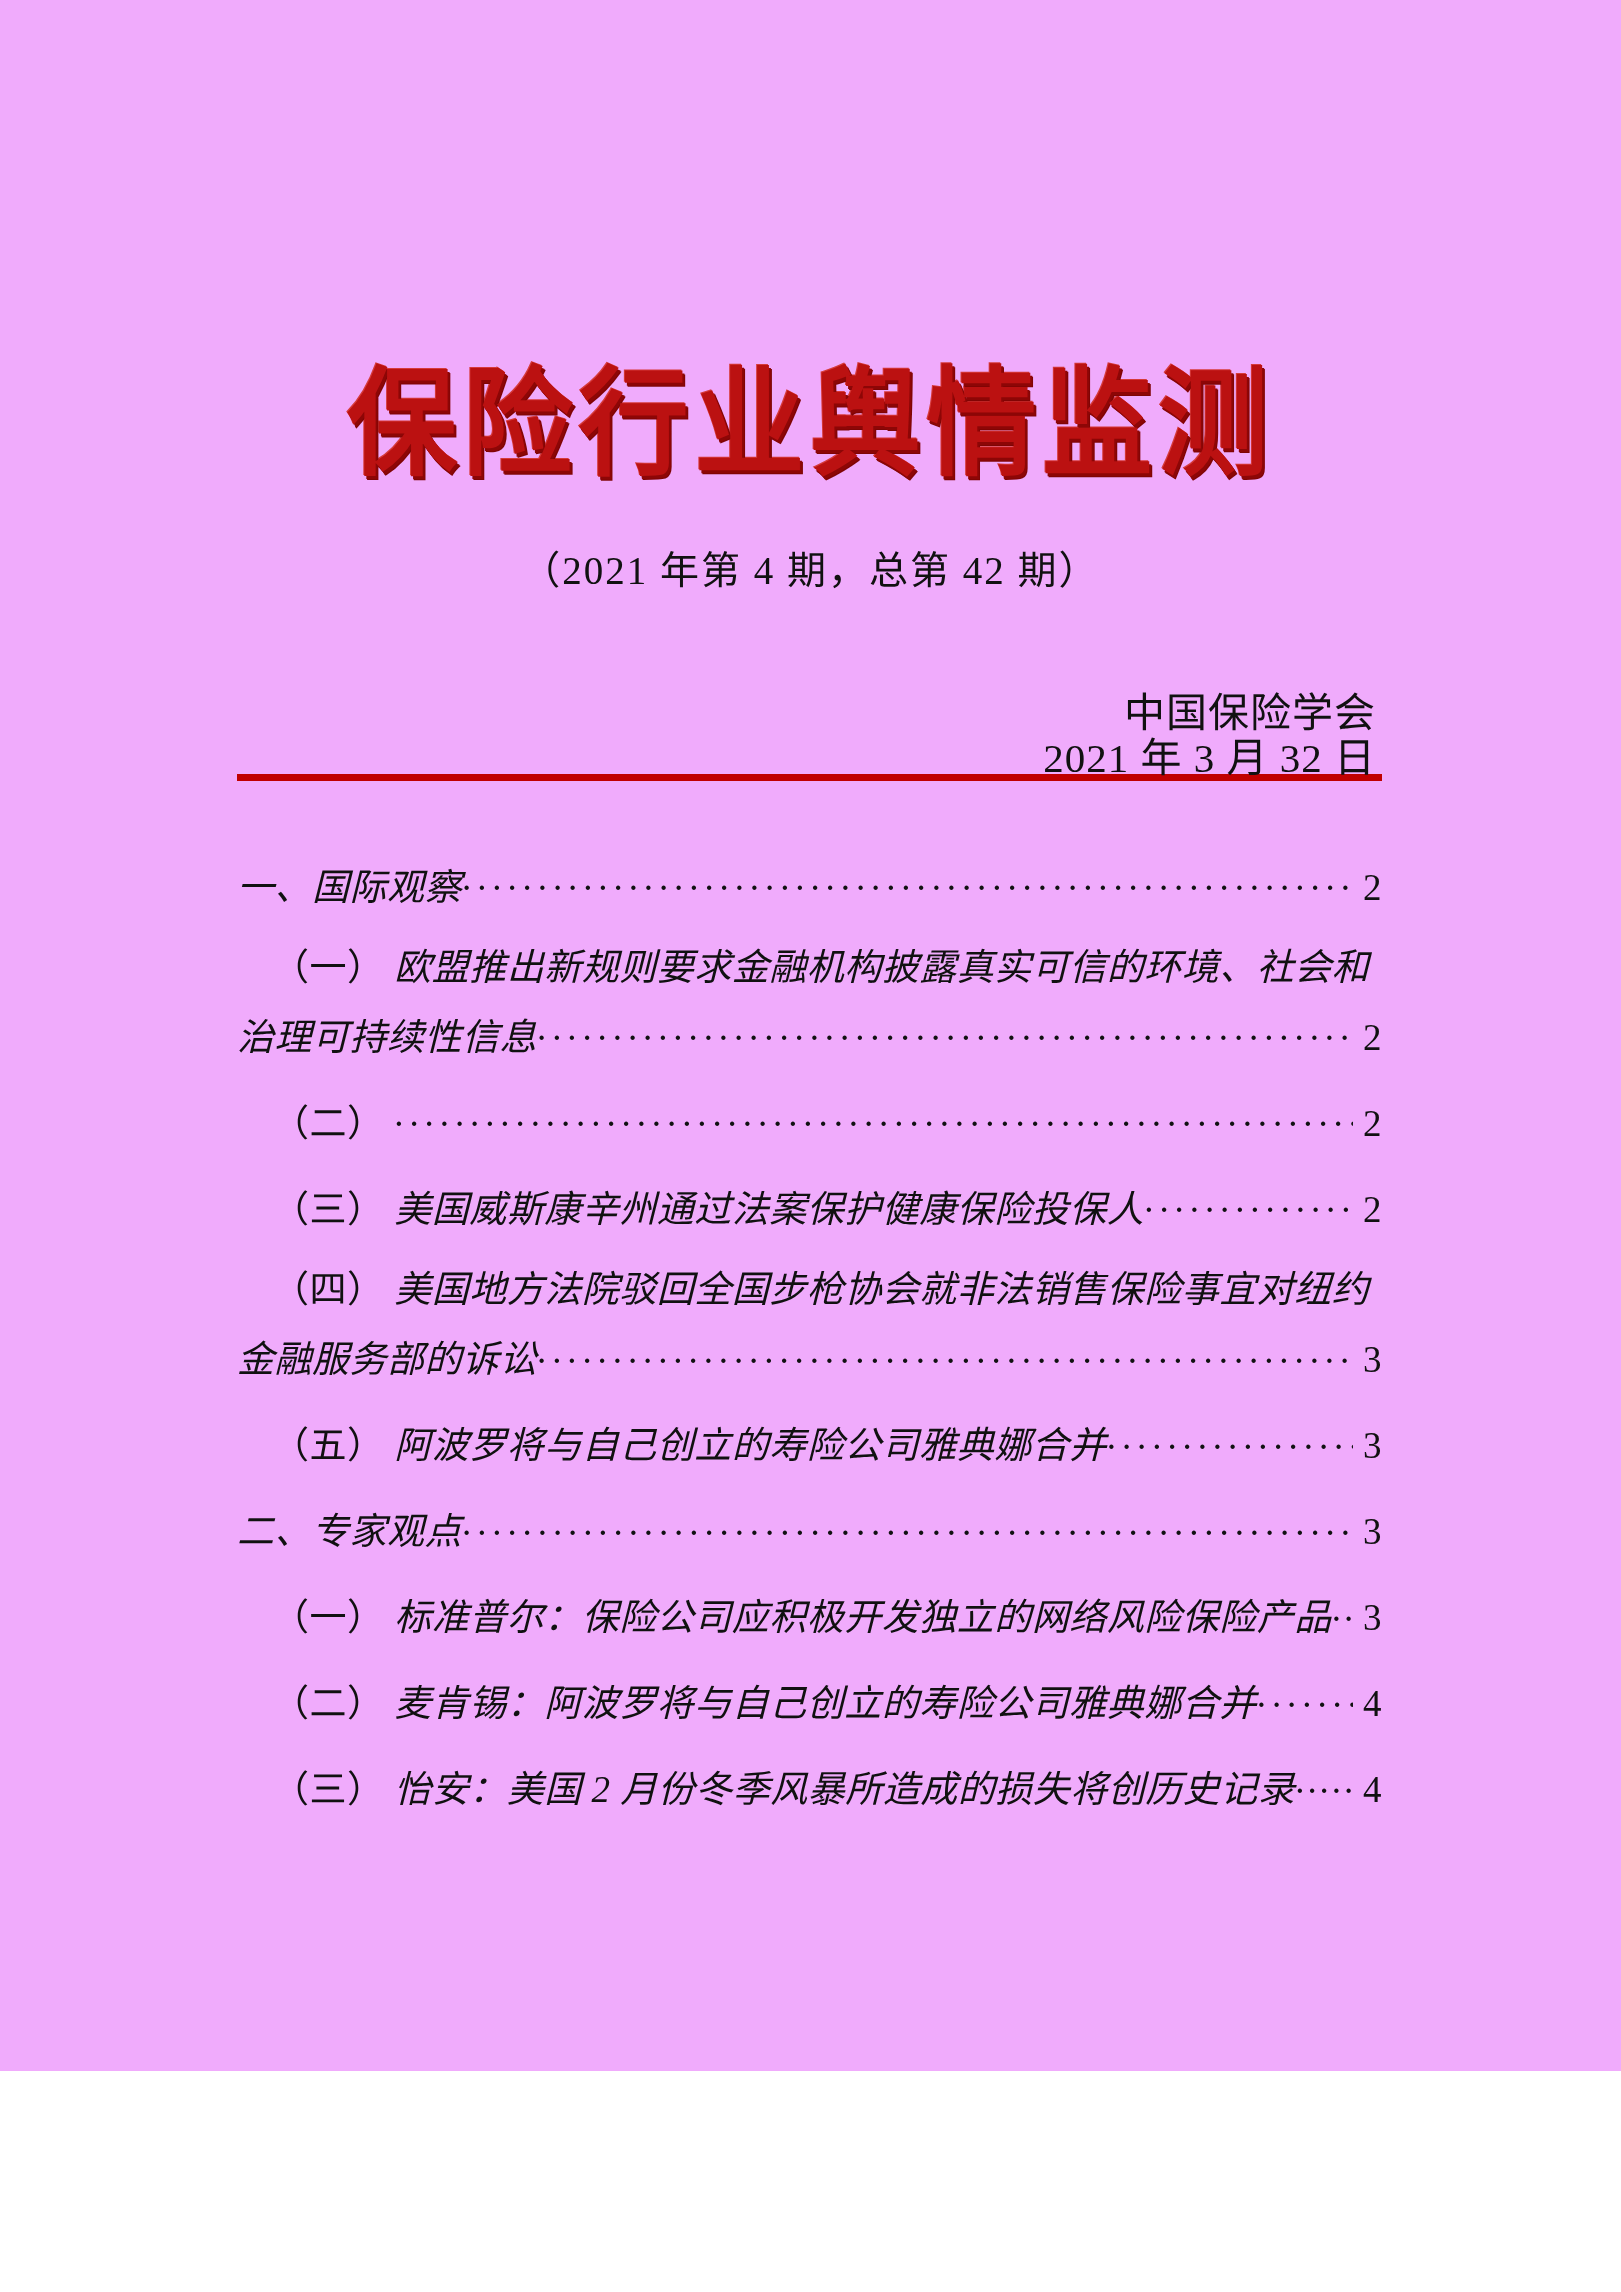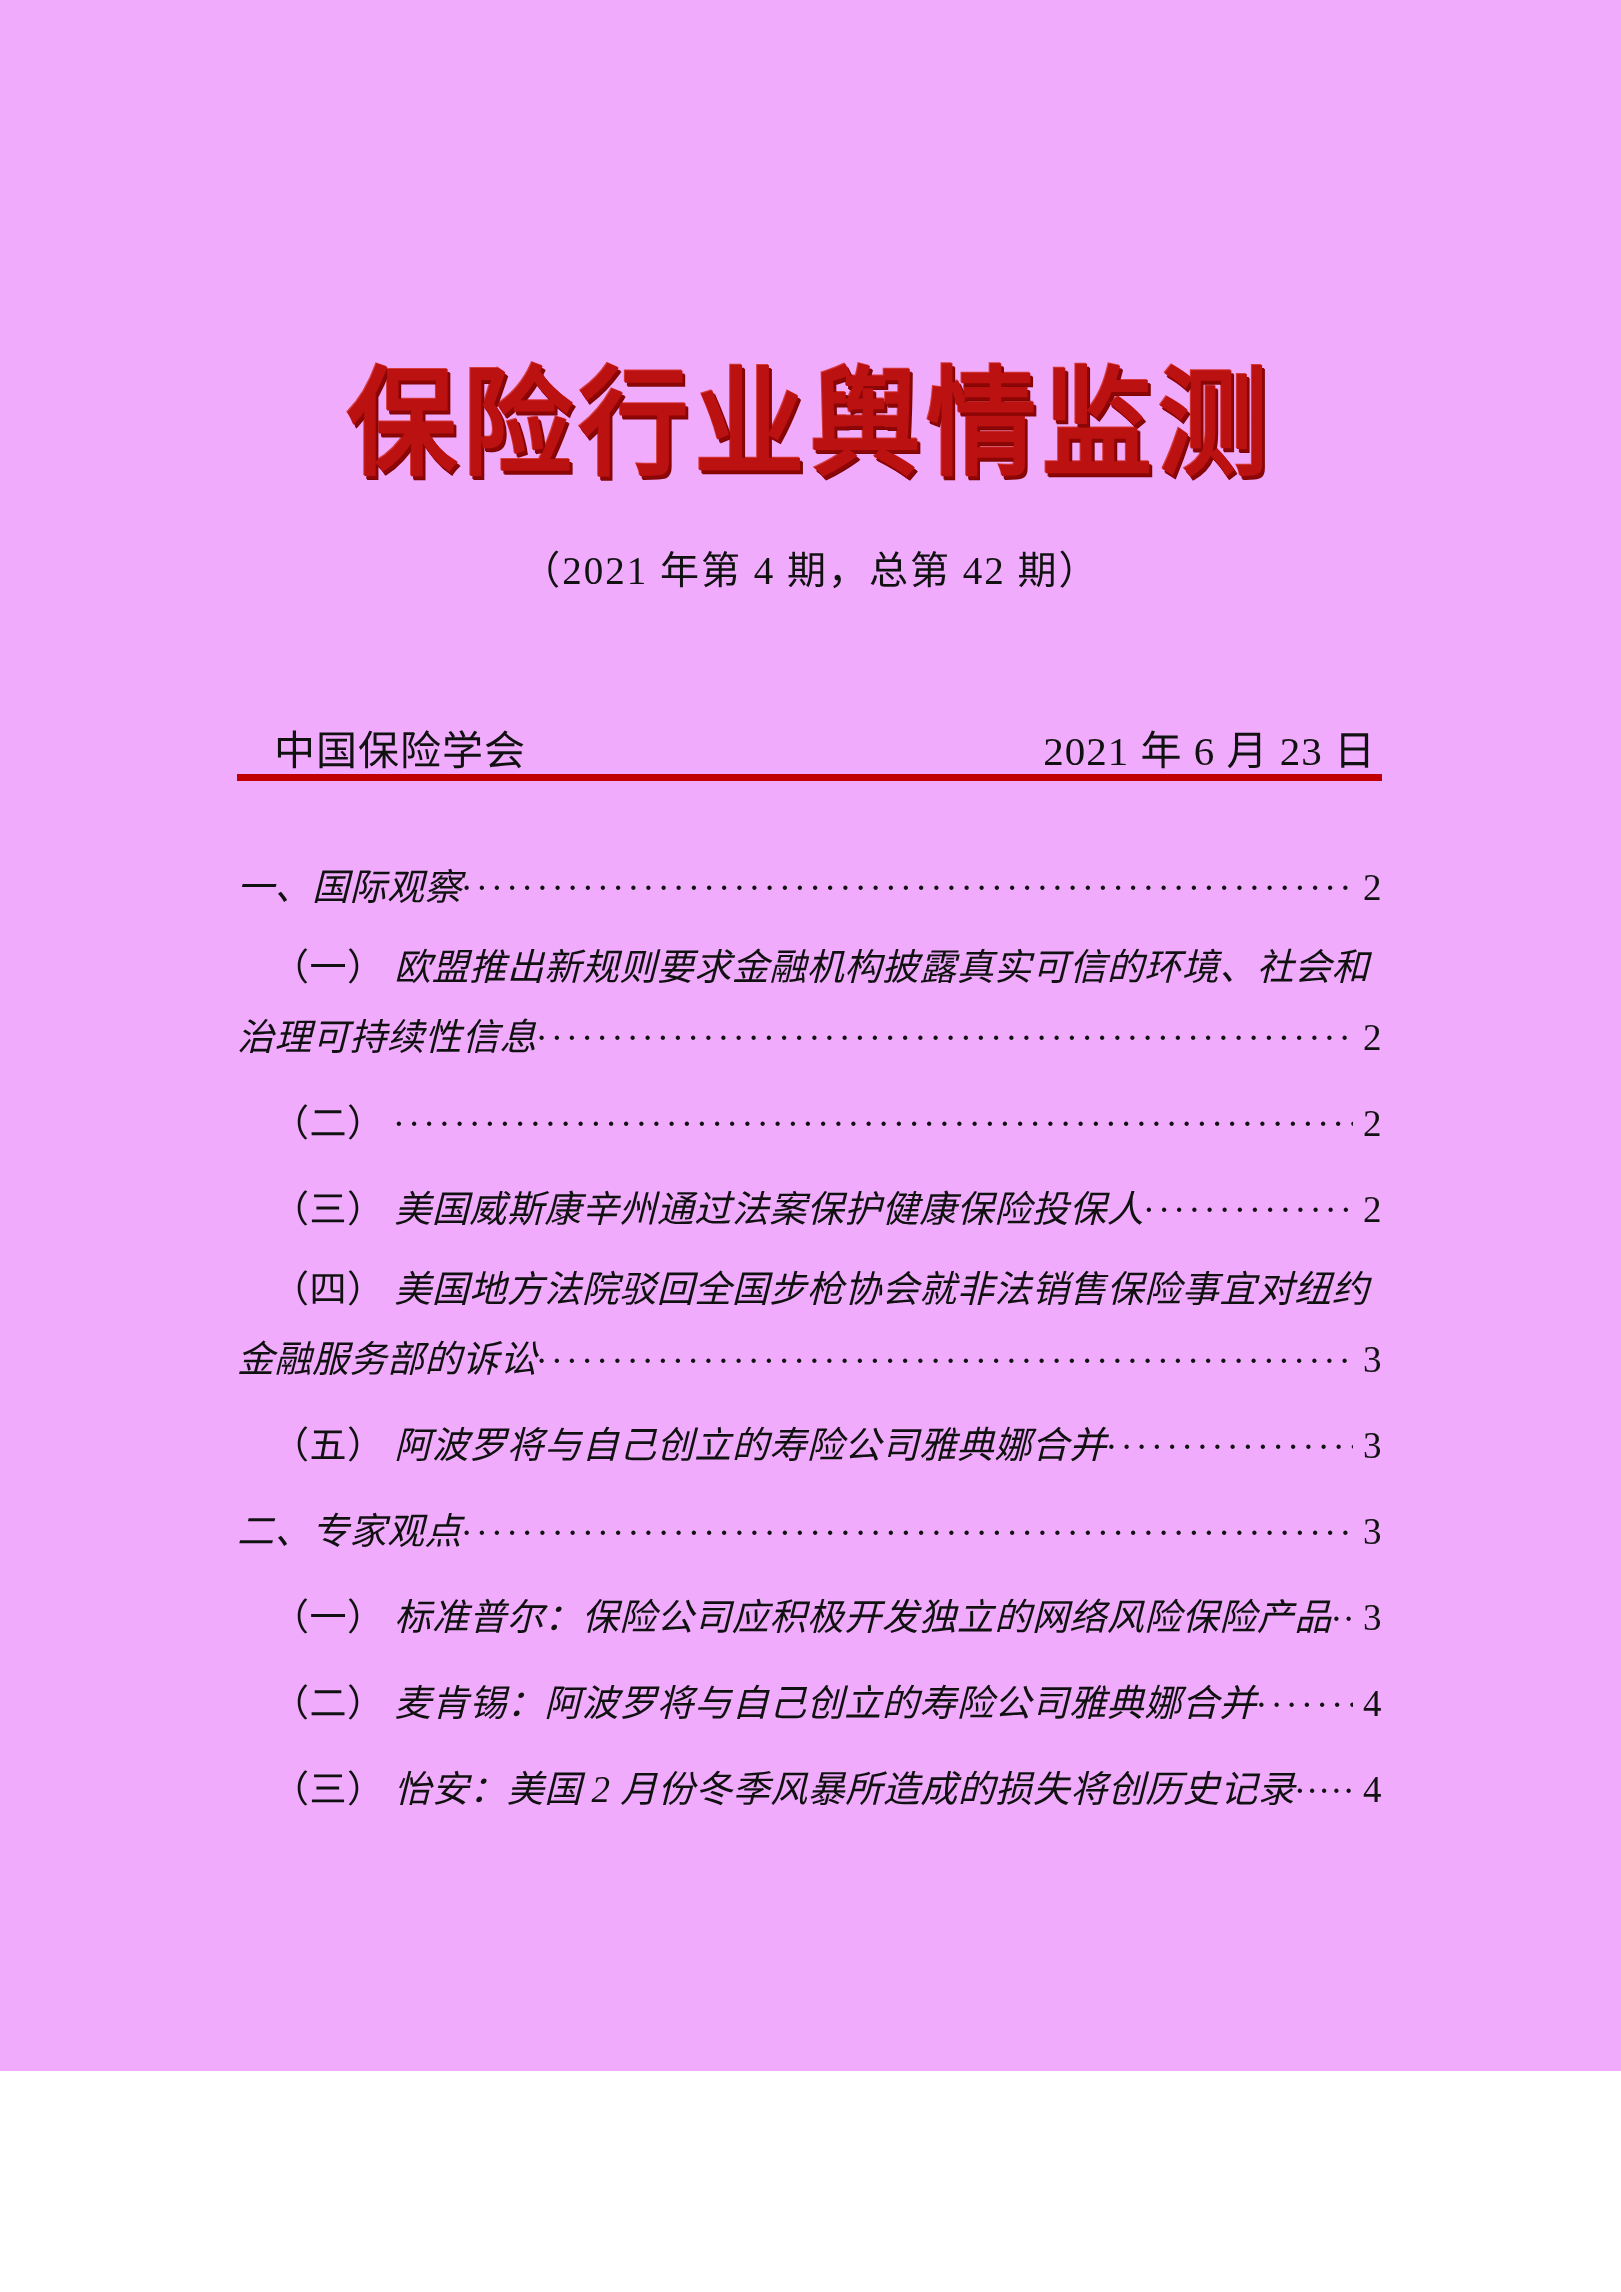--- a/index.html
+++ b/index.html
@@ -63,24 +63,25 @@
   .masthead-band {
     position: absolute;
     top: 698px;
     left: 237px;
     width: 1145px;
     height: 84px;
   }
   .masthead-row {
     display: flex;
     align-items: flex-end;
-    justify-content: space-between;
+    justify-content: center;
     height: 76px;
     padding: 0 5.9px 0 37px;
     box-sizing: border-box;
+    flex-direction: column;
   }
   .masthead-org,
   .masthead-date {
     font-size: 41px;
     line-height: 1.1;
     letter-spacing: 1px;
     color: #111111;
     white-space: nowrap;
   }
   .masthead-rule {
@@ -178,21 +179,21 @@
 
 <div class="page">
 
   <div class="doc-title">保险行业舆情监测</div>
 
   <div class="doc-subtitle">（2021 年第 4 期，总第 42 期）</div>
 
   <div class="masthead-band">
     <div class="masthead-row">
       <div class="masthead-org">中国保险学会</div>
-      <div class="masthead-date">2021 年 6 月 23 日</div>
+      <div class="masthead-date">2021 年 3 月 32 日</div>
     </div>
     <div class="masthead-rule"></div>
   </div>
 
   <div class="toc" id="toc-list">
       <div class="toc-entry level-1">
         <span class="toc-label">一、国际观察</span>
         <span class="toc-leader"></span>
         <span class="toc-page">2</span>
       </div>

